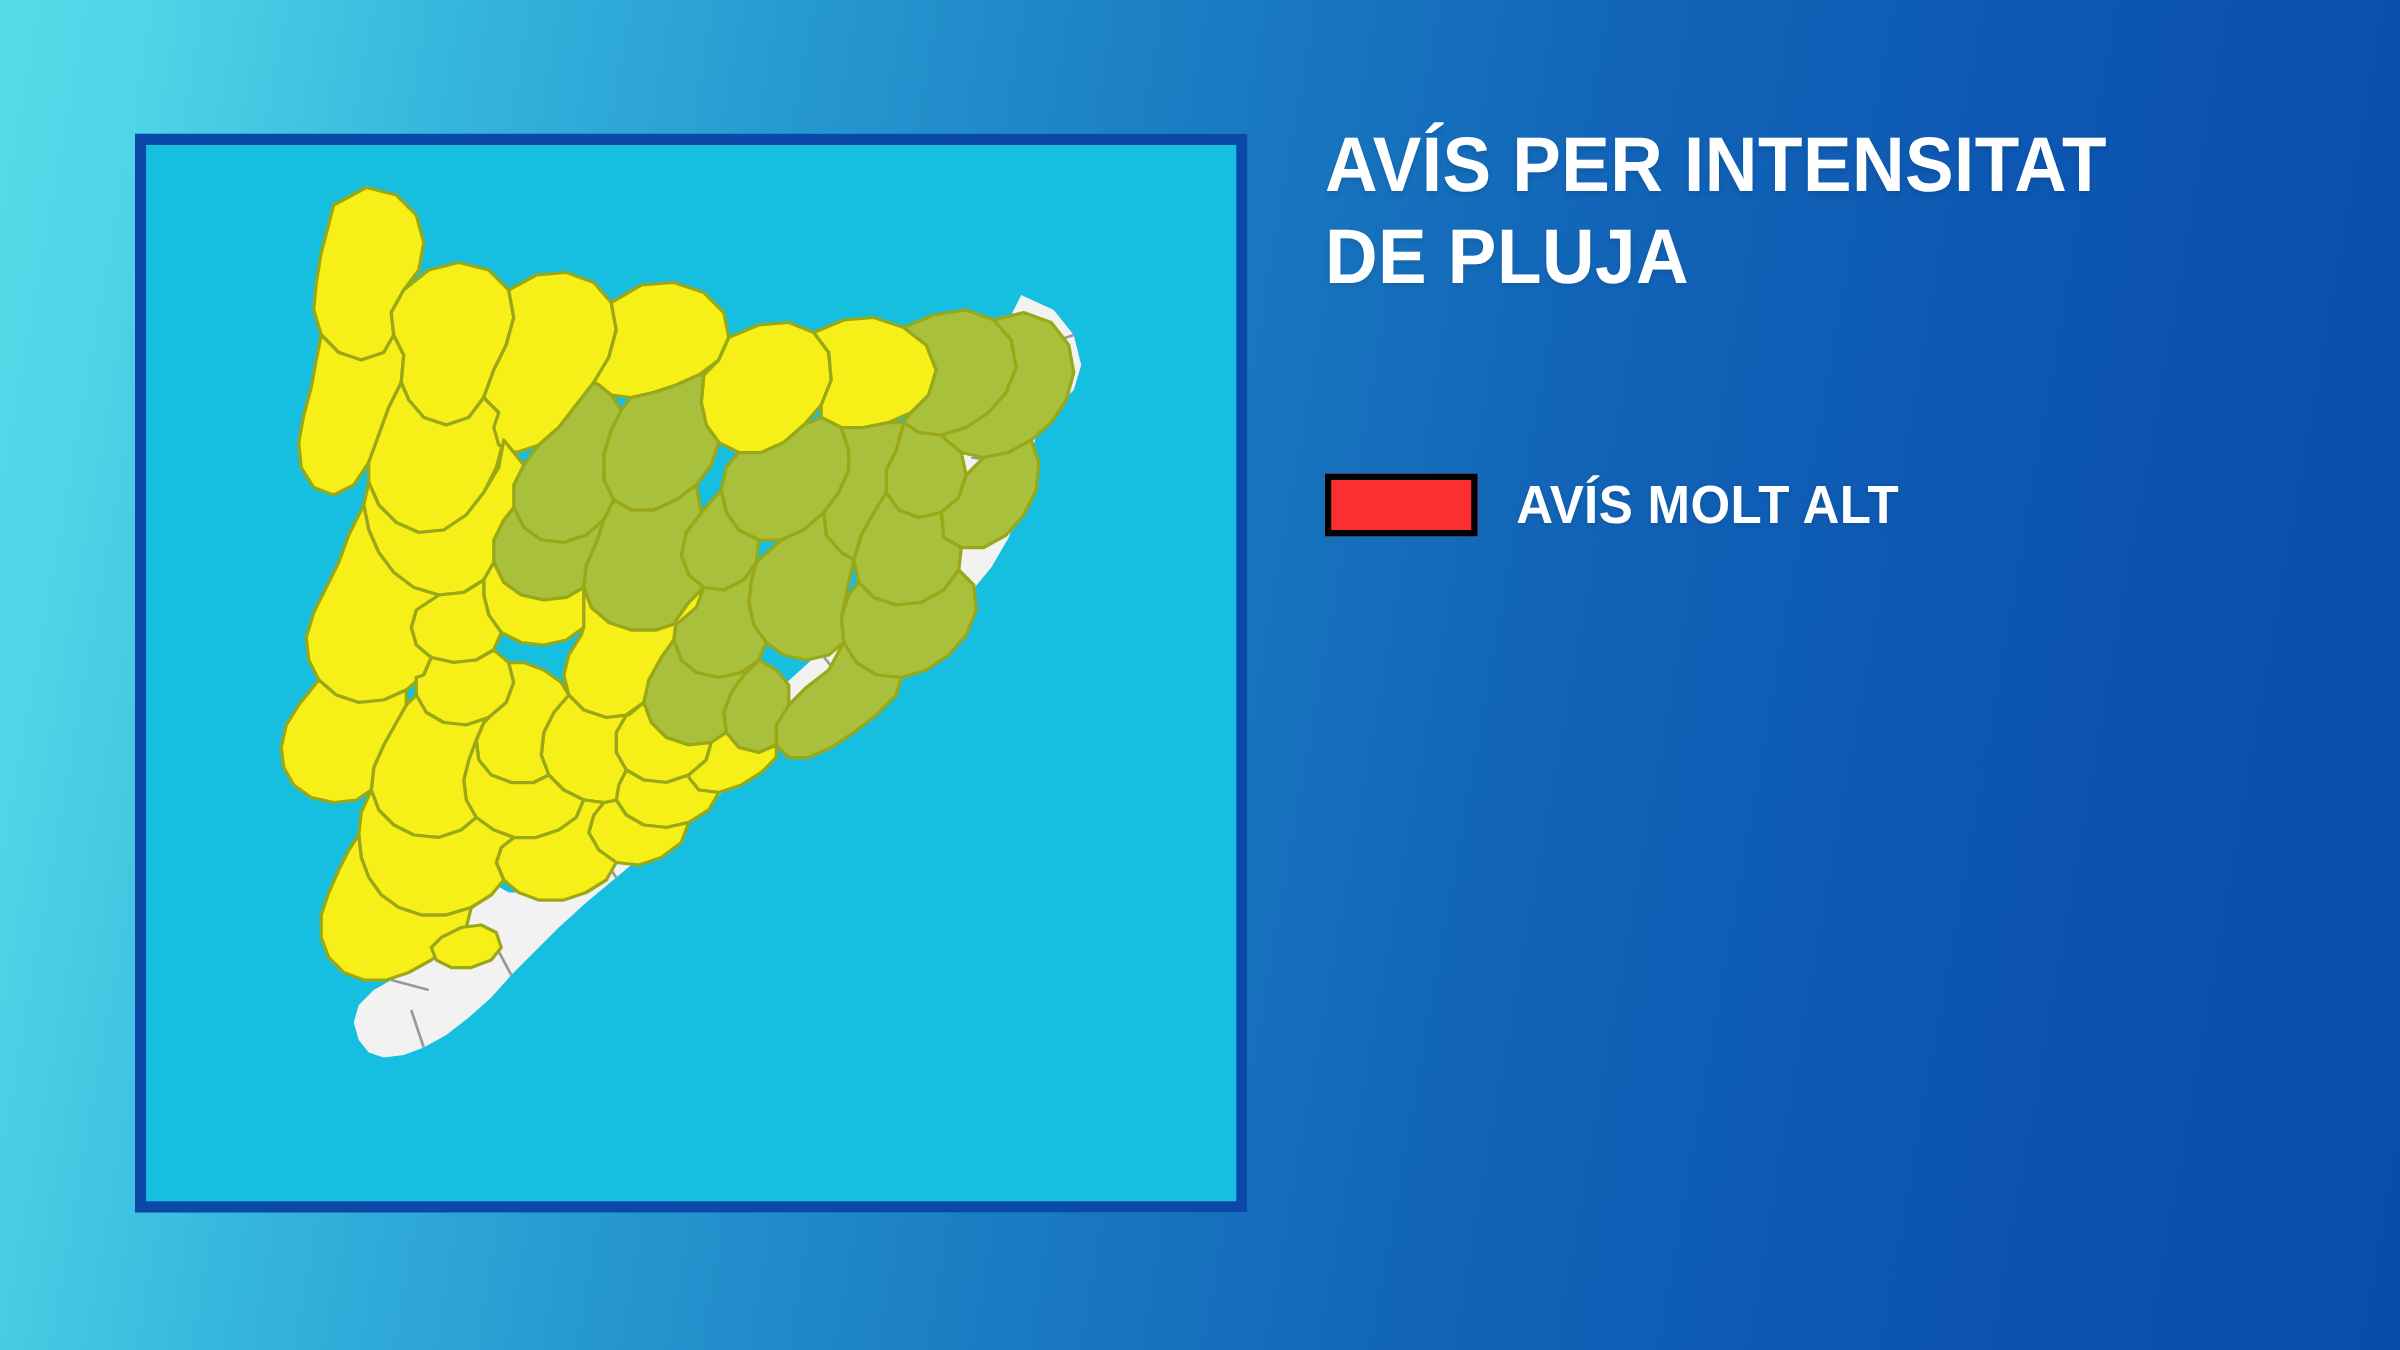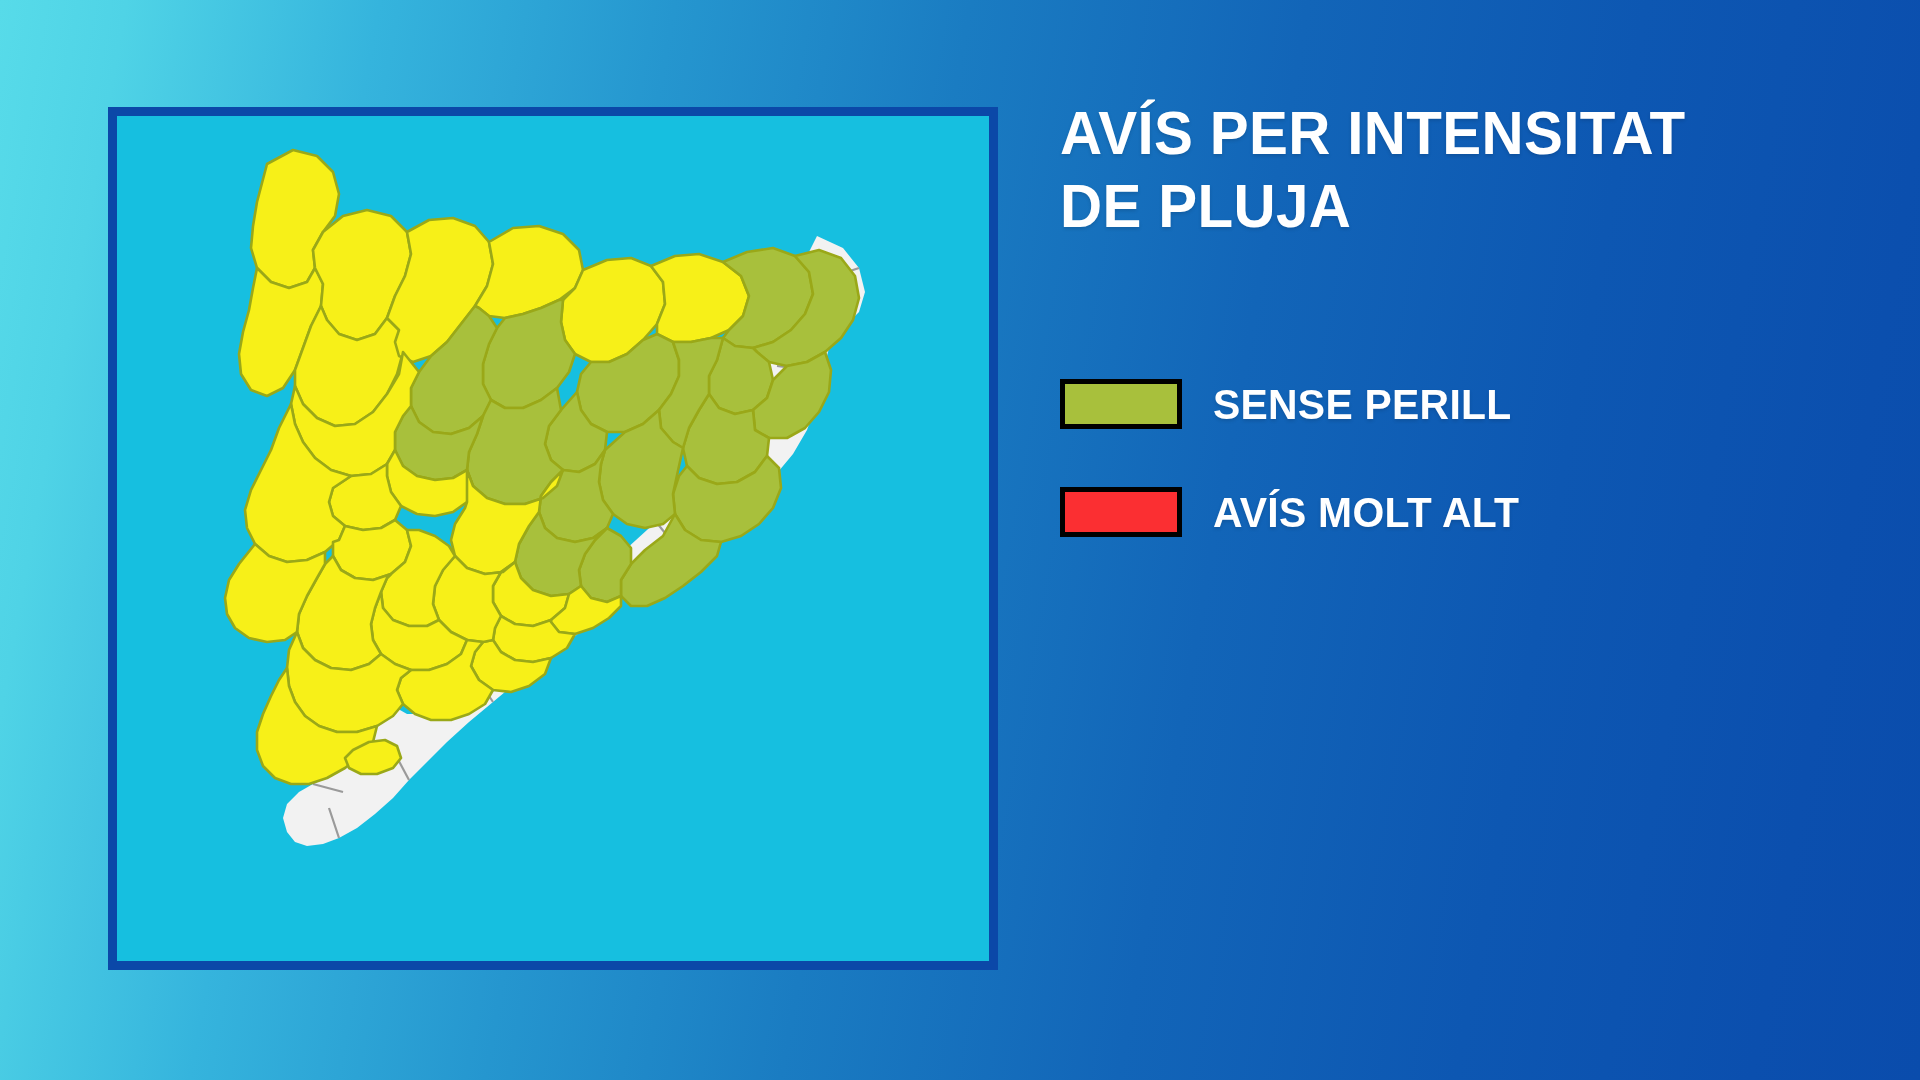--- a/index.html
+++ b/index.html
@@ -288,24 +288,20 @@
 
     </svg>
   </div>
 
   <div class="info-col">
 
     <h1 class="title">AVÍS PER INTENSITAT DE PLUJA</h1>
 
     <div class="legend">
 
-      <div class="legend-row">
-        <span class="swatch" style="background:#a8c03c"></span>
-        <span class="legend-label">SENSE PERILL</span>
-      </div>
 
 
 
       <div class="legend-row">
         <span class="swatch" style="background:#fb2f32"></span>
         <span class="legend-label">AVÍS MOLT ALT</span>
       </div>
 
     </div>
   </div>

